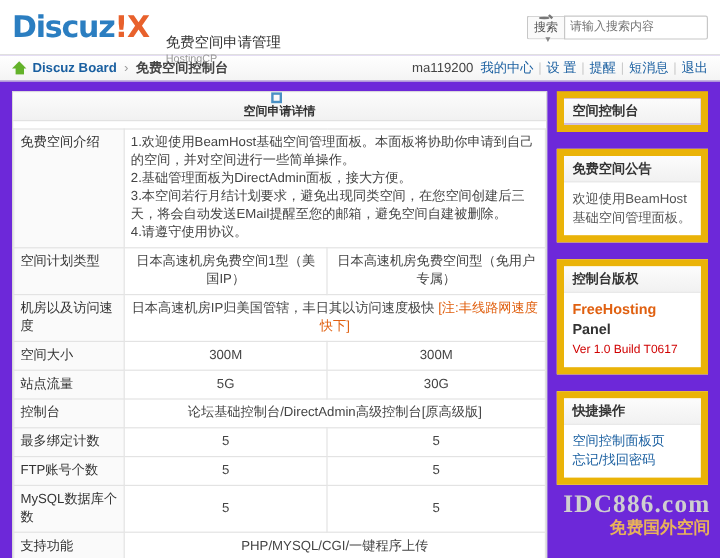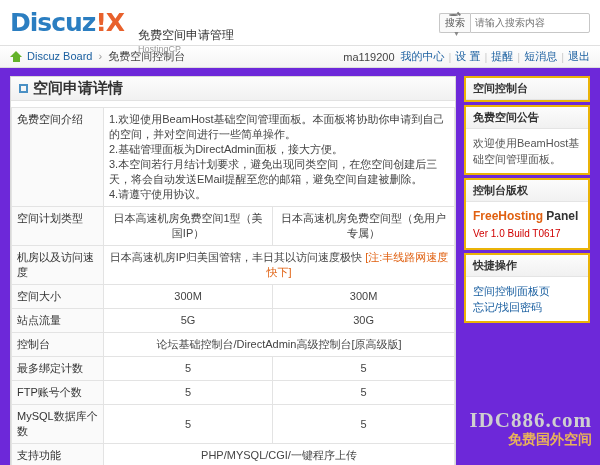--- a/index.html
+++ b/index.html
@@ -60,58 +60,58 @@
   }
   .home-ico:before {
     content:""; position:absolute; left:0; top:0; width:0; height:0;
     border-left:6.5px solid transparent; border-right:6.5px solid transparent;
     border-bottom:6px solid #63b22a;
   }
   .home-ico:after {
     content:""; position:absolute; left:3px; top:5px; width:7px; height:6px;
     background:#63b22a;
   }
-  .nav-left a { color:#1a5fa0; text-decoration:none; }
+  .nav-left a { color:#1a5fa0; text-decoration:none;font-weight:bold; }
   .nav-left .sep { color:#999; margin:0 3px; }
   .nav-left .cur { color:#444; }
   .nav-right { margin-left:auto; display:flex; align-items:center; color:#666; }
   .nav-right a { color:#1a5fa0; text-decoration:none; }
   .nav-right .sp { margin:0 4px; color:#ccc; }
   .nav-right .user { color:#444; margin-right:6px; }
 
   
   .content { display:flex; padding:8px 10px 0 10px; }
   .main {
     flex:1; border:1px solid #d8d8d8; background:#fff; margin-right:8px;
   }
   .main-title {
     height:24px; background:linear-gradient(#fcfcfc,#f1f1f1);
     border-bottom:1px solid #e2e2e2; display:flex; align-items:center;
-    padding:0 8px; font-weight:bold; font-size:15px; color:#333;
+    padding:0 8px; font-weight:bold; font-size:10px; color:#333;flex-direction:column;
   }
   .main-title .sq {
     width:9px; height:9px; border:2px solid #4a90c4; margin-right:5px;
   }
 
   table.detail {
     width:100%; border-collapse:collapse; margin:6px 0 0 0; font-size:11px;
   }
   table.detail td {
     border:1px solid #e3e3e3; padding:4px 5px; line-height:15px; color:#444;
   }
   table.detail td.lab {
     width:92px; background:#fafafa; color:#333; vertical-align:top;
   }
   table.detail td.ctr { text-align:center; }
   .orange { color:#e06010; }
   .blue { color:#1a5fa0; }
 
   
   .side { width:126px; flex:none; }
-  .side-box { border:2px solid #eab308; background:#fff; margin-bottom:3px; }
+  .side-box { border:6px solid #eab308; background:#fff; margin-bottom:14px; }
   .side-head {
     height:22px; background:linear-gradient(#fcfcfc,#f1f1f1);
     border-bottom:1px solid #e4e4e4; display:flex; align-items:center;
     padding:0 7px; font-weight:bold; color:#333; font-size:11px;
   }
   .side-body { padding:6px 7px; line-height:16px; color:#555; }
   .side-body a { color:#1a5fa0; text-decoration:none; display:block; }
   .fh-title { font-size:12px; }
   .fh-title .fh1 { color:#e06010; font-weight:bold; }
   .fh-title .fh2 { color:#333; font-weight:bold; }

